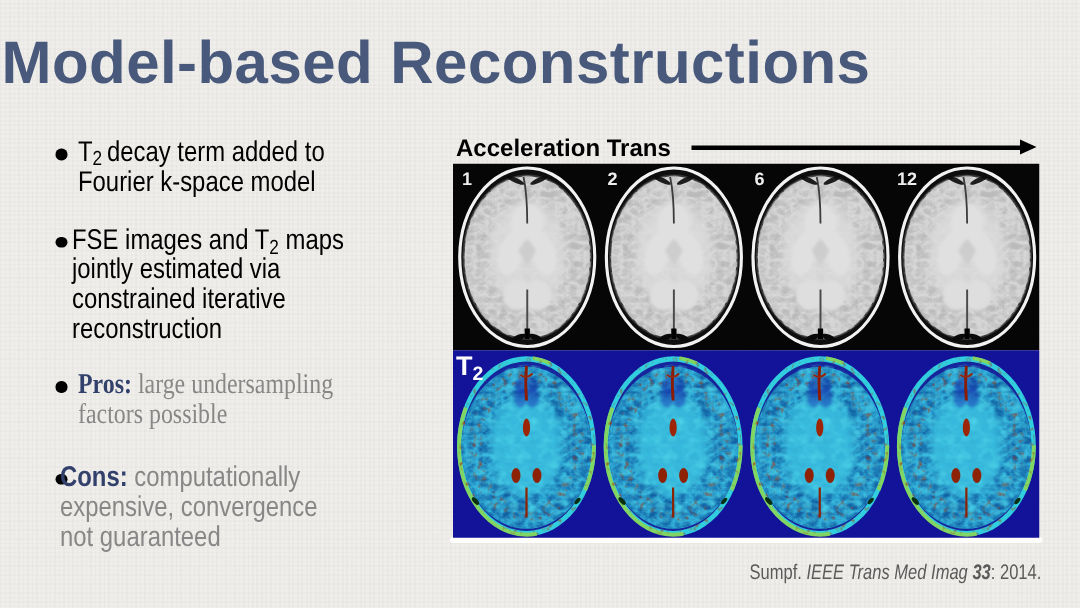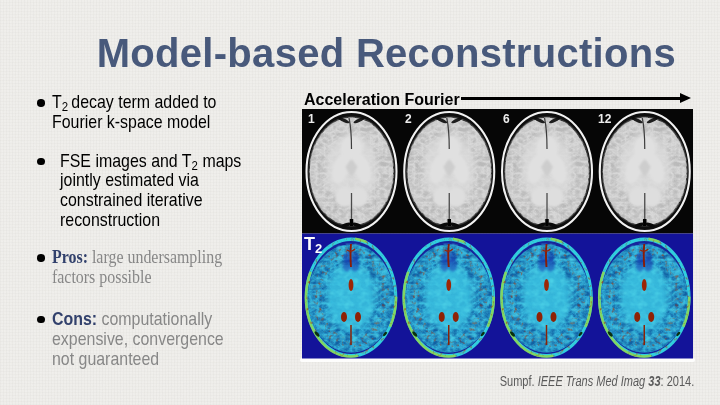--- a/index.html
+++ b/index.html
@@ -4,21 +4,21 @@
 <style>
   html,body{margin:0;padding:0;}
   body{width:720px;height:405px;overflow:hidden;position:relative;
        transform:translateZ(0);
        background:
          repeating-linear-gradient(90deg, rgba(125,120,108,0.04) 0 1px, rgba(0,0,0,0) 1px 3px),
          repeating-linear-gradient(0deg, rgba(125,120,108,0.03) 0 1px, rgba(0,0,0,0) 1px 3px),
          #f1f0ed;
        font-family:"Liberation Sans", sans-serif;}
   .bgtex{position:absolute;left:0;top:0;}
-  h1{position:absolute;left:0;top:21px;width:664px;margin:12px;text-align:right;
+  h1{position:absolute;left:0;top:21px;width:664px;margin:1px;text-align:left;
      font-size:40px;font-weight:bold;color:#48597b;letter-spacing:0.3px;line-height:40px;}
   .item{position:absolute;font-size:19px;line-height:19.9px;color:#000;white-space:nowrap;}
   .item .txt{display:inline-block;transform:scaleX(0.838);transform-origin:0 0;}
   .dot{position:absolute;width:7.5px;height:7.5px;border-radius:50%;background:#000;}
   sub{font-size:72%;vertical-align:baseline;position:relative;top:0.22em;line-height:0;}
   .gray{color:#878787;}
   .lbl{color:#32416c;font-weight:bold;}
   .accel{position:absolute;left:304px;top:91.5px;font-size:16px;font-weight:bold;color:#000;white-space:nowrap;line-height:16px;}
   .accel span{display:inline-block;}
   .arrowline{position:absolute;left:461px;top:97.3px;width:220px;height:2.8px;background:#000;}
@@ -40,35 +40,35 @@
 </svg>
 
 <h1>Model-based Reconstructions</h1>
 
 <div class="dot" style="left:37px;top:99px;"></div>
 <div class="item" style="left:52px;top:92px;">
   <span class="txt">T<sub>2</sub> decay term added to<br>Fourier k-space model</span>
 </div>
 
 <div class="dot" style="left:37px;top:157.5px;"></div>
-<div class="item" style="left:60px;top:150.5px;">
+<div class="item" style="left:48px;top:150.5px;">
   <span class="txt">FSE images and T<sub>2</sub> maps<br>jointly estimated via<br>constrained iterative<br>reconstruction</span>
 </div>
 
 <div class="dot" style="left:37px;top:254px;"></div>
 <div class="item gray" style="left:52px;top:247px;font-family:Liberation Serif, serif;">
   <span class="txt"><span class="lbl">Pros:</span> large undersampling<br>factors possible</span>
 </div>
 
 <div class="dot" style="left:37px;top:315.8px;"></div>
-<div class="item gray" style="left:52px;top:308.8px;">
+<div class="item gray" style="left:40px;top:308.8px;">
   <span class="txt"><span class="lbl">Cons:</span> computationally<br>expensive, convergence<br>not guaranteed</span>
 </div>
 
-<div class="accel"><span>Acceleration Fourier</span></div>
+<div class="accel"><span>Acceleration Trans</span></div>
 <div class="arrowline"></div>
 <div class="arrowhead"></div>
 
 <div class="whiteband"></div>
 <div class="panel">
 <svg width="391" height="250" viewBox="0 0 391 250" xmlns="http://www.w3.org/2000/svg">
   <defs>
     <filter id="sulci" color-interpolation-filters="sRGB" x="0" y="0" width="100%" height="100%">
       <feTurbulence type="turbulence" baseFrequency="0.13 0.17" numOctaves="3" seed="11" result="n"></feTurbulence>
       <feColorMatrix in="n" type="matrix" values="0 0 0 0 0.73  0 0 0 0 0.73  0 0 0 0 0.73  1.3 1.3 0 0 -0.35" result="a"></feColorMatrix>

